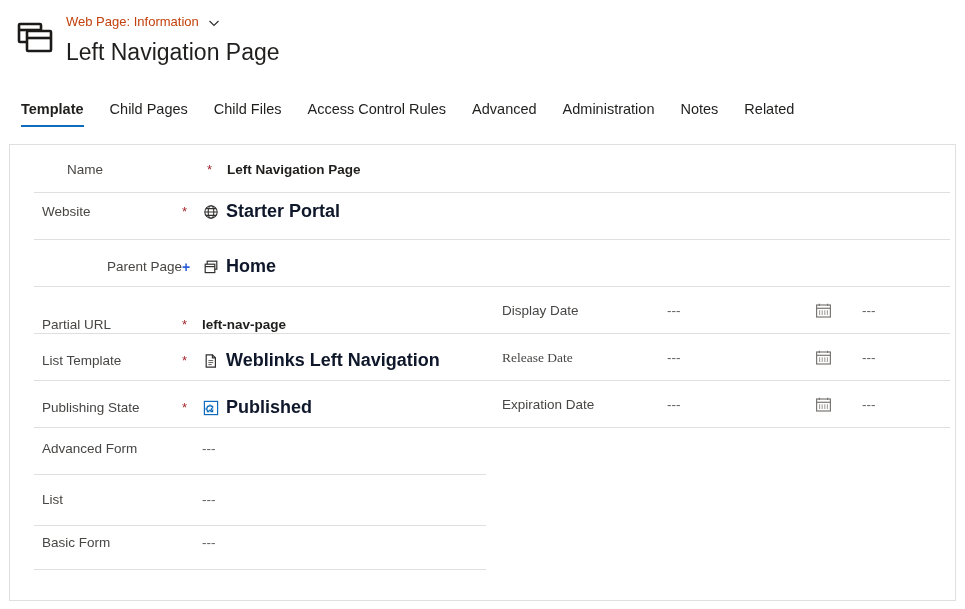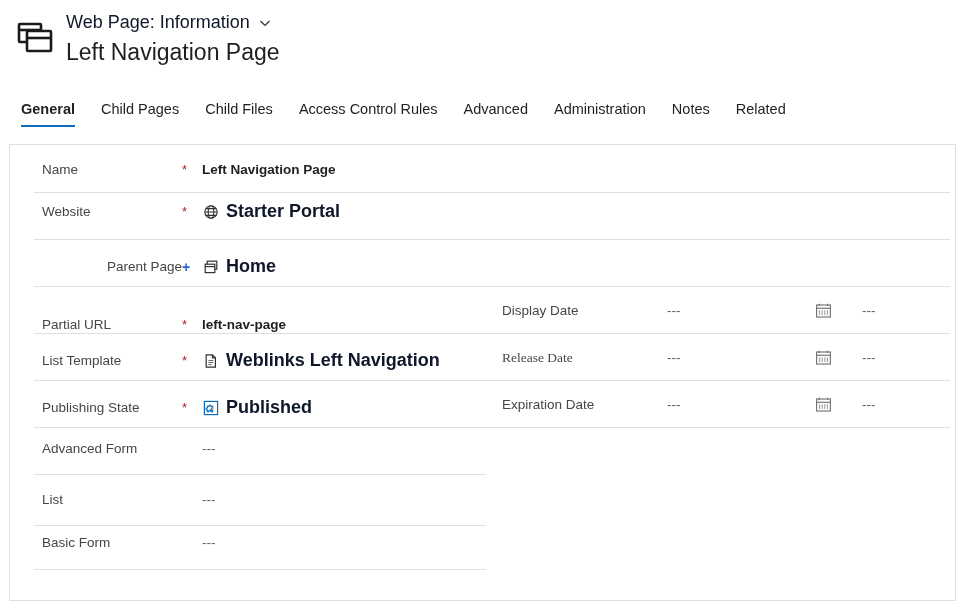--- a/index.html
+++ b/index.html
@@ -27,22 +27,22 @@
     position: absolute;
     left: 66px; top: 12px;
   }
   .entity-row {
     display: flex;
     align-items: center;
     gap: 8px;
     height: 20px;
   }
   .entity-name {
-    font-size: 18px;
-    color: #0f172a;
+    font-size: 13px;
+    color: #c2410c;
     line-height: 20px;
     white-space: nowrap;
   }
   .chevron-down {
     display: inline-block;
     width: 14px; height: 14px;
     position: relative;
     top: 1px;
   }
   .record-title {
@@ -171,34 +171,34 @@
         <svg width="14" height="14" viewBox="0 0 14 14">
           <path d="M2.5 5 L7 9.5 L11.5 5" fill="none" stroke="#323130" stroke-width="1.2"></path>
         </svg>
       </span>
     </div>
     <div class="record-title">Left Navigation Page</div>
   </div>
 </div>
 
 <div class="tabs">
-  <div class="tab active">General</div>
+  <div class="tab active">Template</div>
   <div class="tab">Child Pages</div>
   <div class="tab">Child Files</div>
   <div class="tab">Access Control Rules</div>
   <div class="tab">Advanced</div>
   <div class="tab">Administration</div>
   <div class="tab">Notes</div>
   <div class="tab">Related</div>
 </div>
 
 <div class="card">
 
   <div class="row" style="left:32px; top:17px;">
-    <span class="label" style="width:140px;">Name</span>
+    <span class="label" style="width:140px;margin-left:25px;">Name</span>
     <span class="req" style="width:20px;">*</span>
     <span class="value-bold">Left Navigation Page</span>
   </div>
   <div class="divider" style="left:24px; top:47px; width:916px;"></div>
 
   <div class="row" style="left:32px; top:56px;">
     <span class="label" style="width:140px;">Website</span>
     <span class="req" style="width:20px;">*</span>
     <span class="icon-slot">
       <svg width="16" height="16" viewBox="0 0 16 16">

